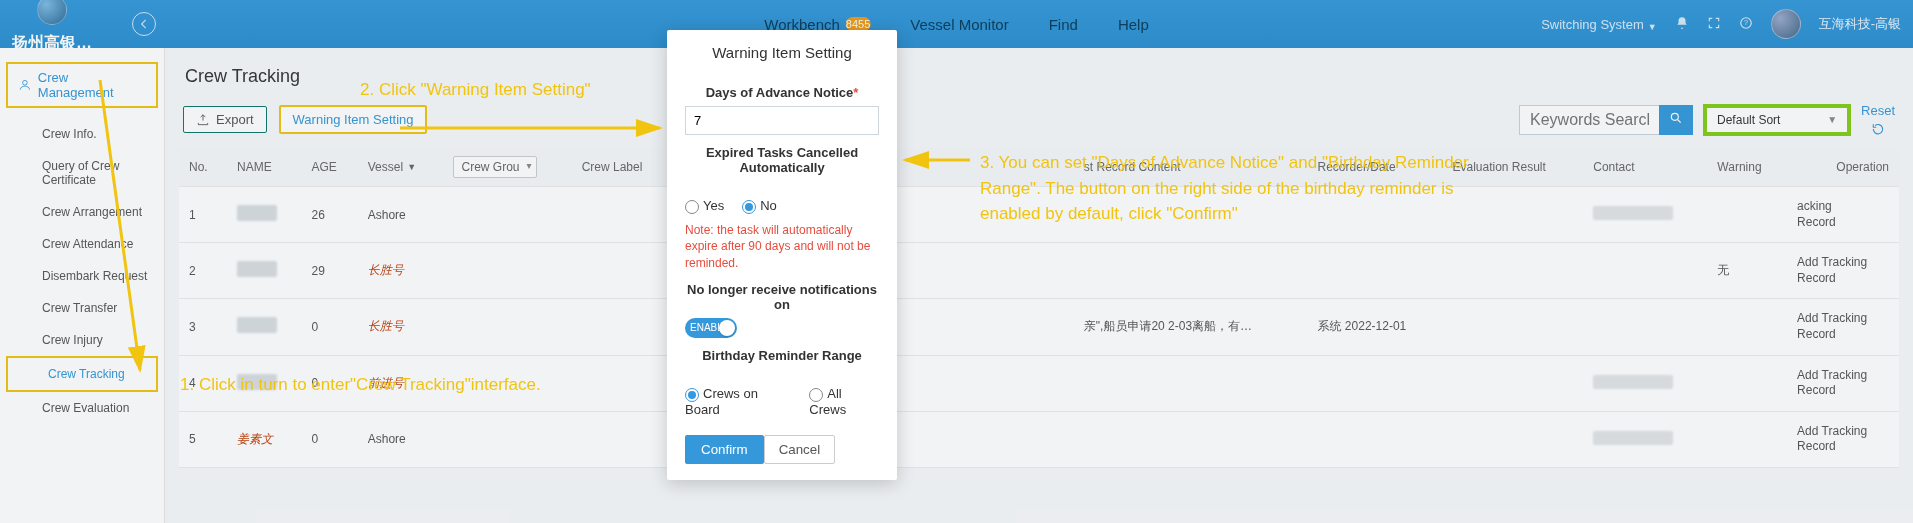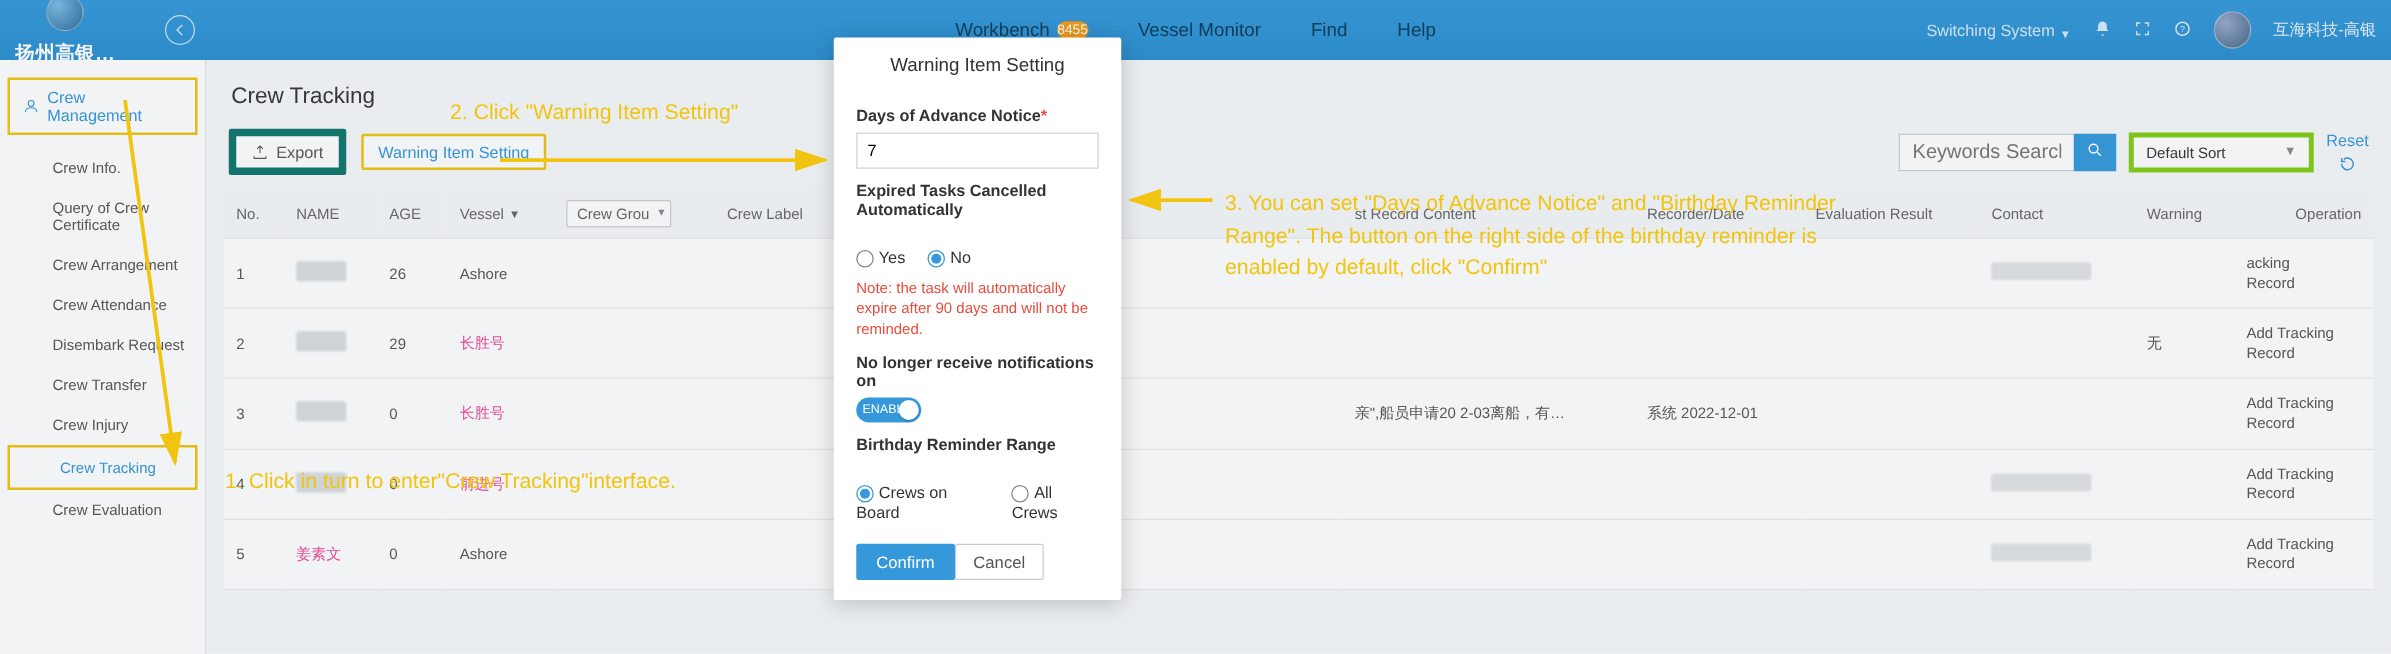--- a/index.html
+++ b/index.html
@@ -74,21 +74,21 @@
 }
 
 
 .main {
   position: absolute; left: 165px; top: 48px; right: 0; bottom: 0;
   background: #f8f9fa; padding: 0 14px; overflow: hidden;
 }
 .page-title { font-size: 18px; padding: 18px 6px 8px; color: #333; }
 .toolbar { display: flex; align-items: center; gap: 12px; padding: 8px 4px 12px; position: relative;}
 .btn {
-  border: 6px solid #0f766e; background: #fff; color: #555; padding: 5px 12px;
+  border: 1px solid #0f766e; background: #fff; color: #555; padding: 5px 12px;
   border-radius: 2px; cursor: pointer; display: inline-flex; align-items: center; gap: 6px;
   font-size: 13px;
 }
 .btn.highlight { border: 2px solid #f1c40f; color: #3498db; }
 .toolbar-right { margin-left: auto; display: flex; align-items: center; gap: 10px; }
 .search-wrap { display: flex; }
 .search-input {
   border: 1px solid #c9d2db; padding: 5px 10px; width: 140px; font-size: 16px;
   border-right: none; outline: none;
 }
@@ -104,41 +104,41 @@
 
 .table { width: 100%; border-collapse: collapse; background: #fff; }
 .table th, .table td {
   padding: 12px 10px; text-align: left; font-size: 12px; color: #555;
   border-bottom: 1px solid #ececec; white-space: nowrap;
 }
 .table th { background: #f7f8fa; font-weight: normal; color: #666; }
 .th-inner { display: inline-flex; align-items: center; gap: 4px; }
 .th-drop { border: 1px solid #ccc; background: #fff; padding: 3px 16px 3px 8px; border-radius: 2px; position: relative;}
 .th-drop:after { content: "▾"; position: absolute; right: 4px; font-size: 10px; color: #888;}
-.link-cell { color: #ec4899; cursor: pointer; }
+.link-cell { color: #c2410c; cursor: pointer; font-style: italic; }
 .name-blur {
   width: 40px; height: 16px; background: #d9dde1; filter: blur(1px); border-radius: 2px;
   display: inline-block;
 }
 .contact-blur {
   width: 80px; height: 14px; background: #e2e4e7; filter: blur(1px); border-radius: 2px; display:inline-block;
 }
 .op-cell { color: #3498db; text-align: right; line-height: 1.3; }
 
 
 .overlay-dim {
   position: absolute; inset: 0; background: rgba(80,100,120,.08); pointer-events: none;
 }
 .modal {
   position: absolute; left: 667px; top: 30px; width: 230px;
   background: #fff; border-radius: 2px; box-shadow: 0 4px 18px rgba(0,0,0,.18);
   padding: 14px 18px 16px; z-index: 50;
 }
 .modal .m-title { text-align: center; font-size: 15px; color: #333; padding-bottom: 14px; }
-.m-label { font-size: 13px; font-weight: bold; color: #333; margin-top: 10px; display:block;}
+.m-label { font-size: 13px; font-weight: bold; color: #333; margin-top: 10px; display:block;text-align:center;}
 .m-label .req { color: #e74c3c; }
 .m-input {
   width: 100%; border: 1px solid #cdd5dd; padding: 6px 8px; margin-top: 6px; font-size: 13px;
 }
 .radio-row { display: flex; gap: 18px; margin-top: 23px; font-size: 13px; align-items: center;}
 .radio {
   width: 14px; height: 14px; border: 1.5px solid #888; border-radius: 50%; display: inline-block;
   position: relative; margin-right: 4px; vertical-align: middle;
 }
 .radio.checked { border-color: #3498db; }

